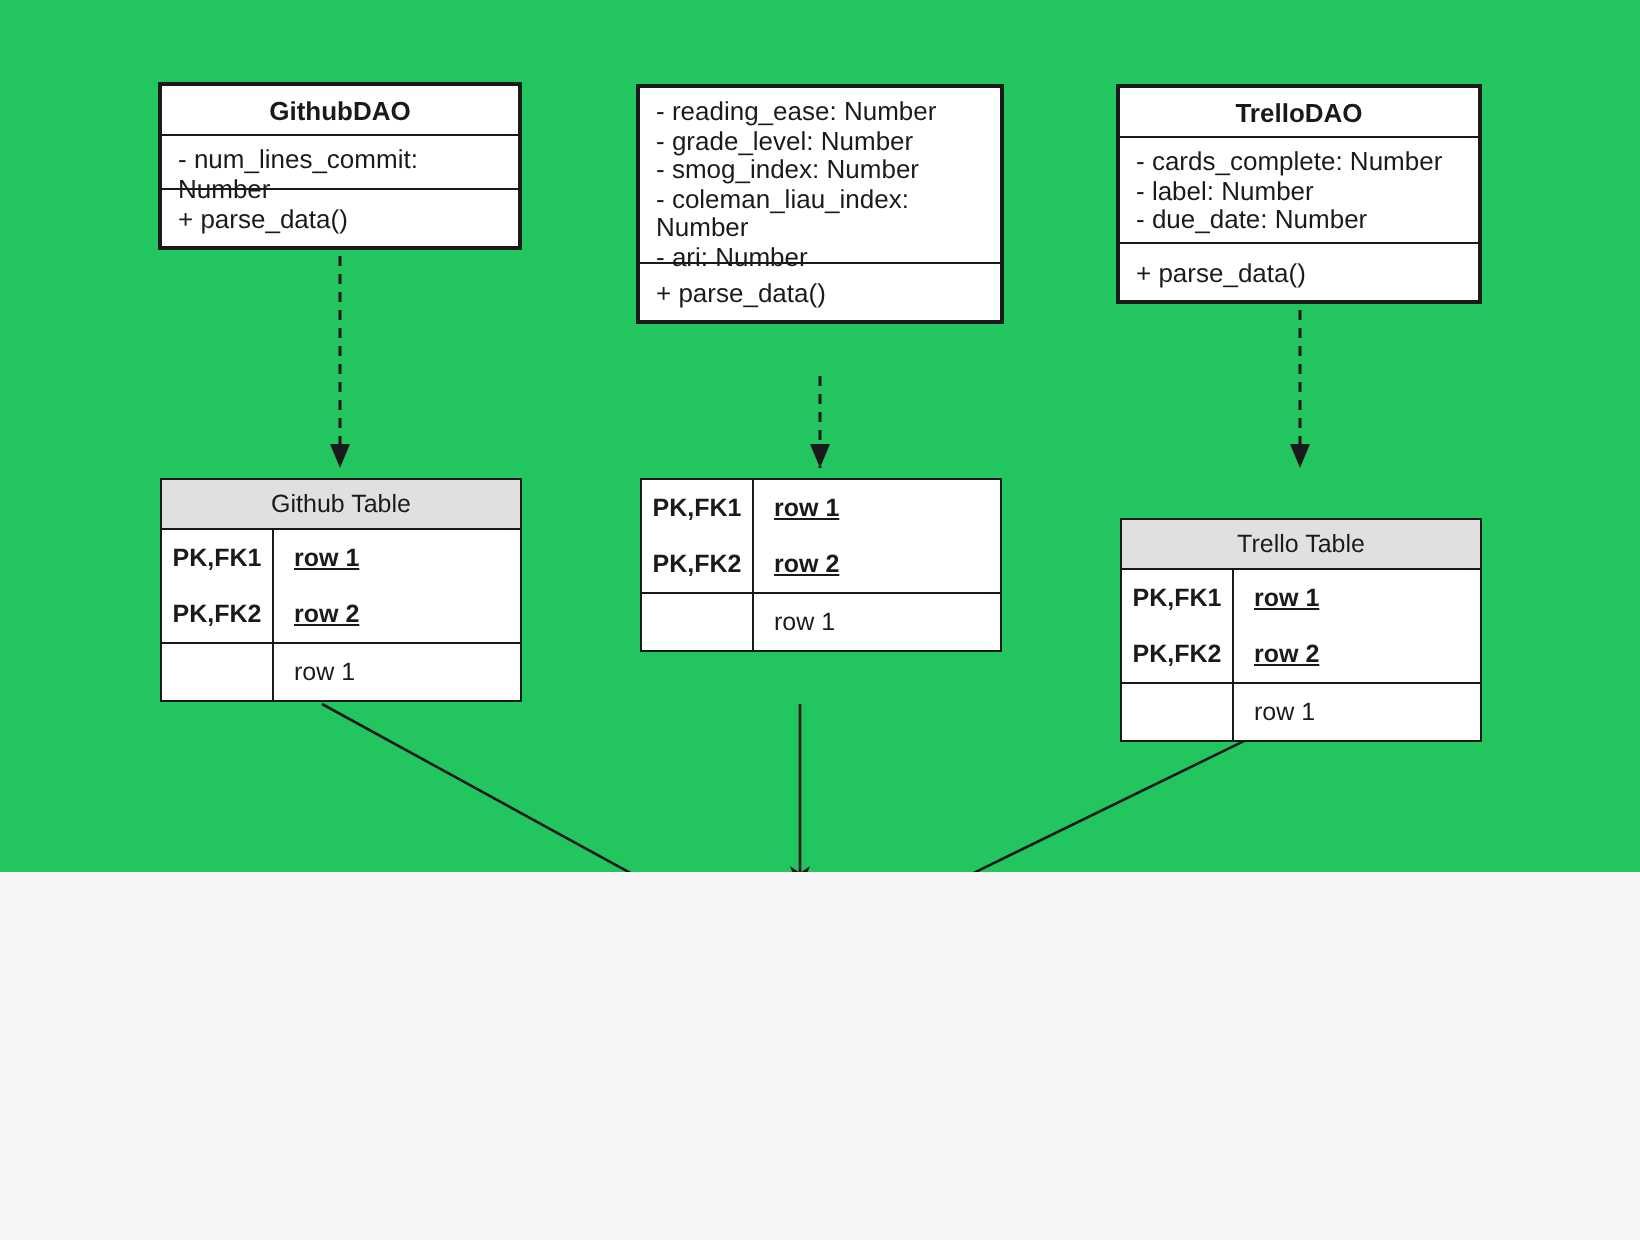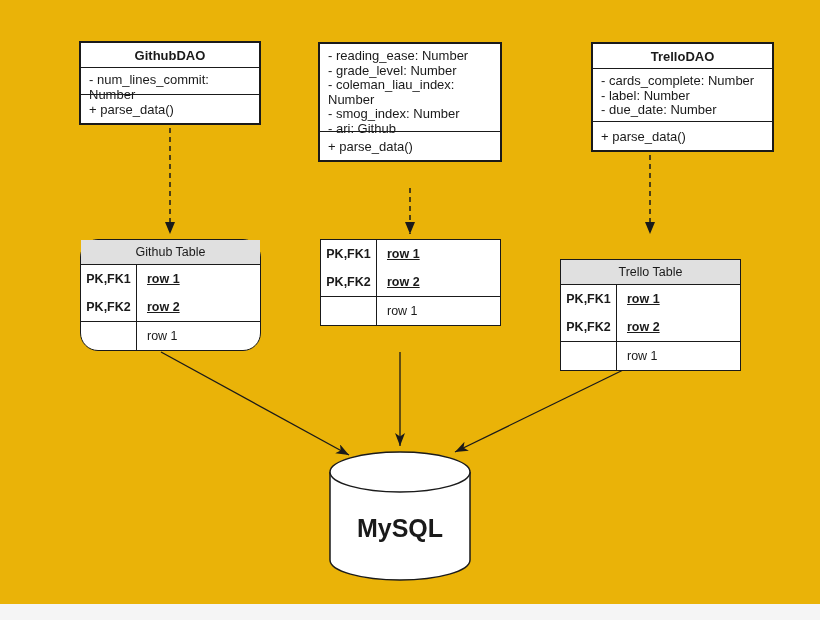--- a/index.html
+++ b/index.html
@@ -4,22 +4,22 @@
 <style>
   html, body { margin: 0; padding: 0; }
   body {
     font-family: "Liberation Sans", "DejaVu Sans", sans-serif;
     background: #f5f5f5;
     color: #1a1a1a;
   }
   #canvas {
     position: relative;
     width: 820px;
-    height: 604px;
-    background: #eab308;
+    height: 436px;
+    background: #22c55e;
     overflow: hidden;
   }
   #wires {
     position: absolute;
     left: 0; top: 0;
     width: 820px; height: 620px;
   }
   * { box-sizing: border-box; }
 
   
@@ -129,42 +129,42 @@
     </div>
     <div class="dao-methods">
       <div>+ parse_data()</div>
     </div>
   </div>
 
   <div class="dao" style="left:318px; top:42px; width:184px;">
     <div class="dao-attrs" style="height:88px;">
       <div>- reading_ease: Number</div>
       <div>- grade_level: Number</div>
+      <div>- smog_index: Number</div>
       <div>- coleman_liau_index: Number</div>
-      <div>- smog_index: Number</div>
-      <div>- ari: Github</div>
+      <div>- ari: Number</div>
     </div>
     <div class="dao-methods">
       <div>+ parse_data()</div>
     </div>
   </div>
 
-  <div class="dao" style="left:558px; top:42px; width:183px;margin-left:33px;">
+  <div class="dao" style="left:558px; top:42px; width:183px;">
     <div class="dao-title">TrelloDAO</div>
     <div class="dao-attrs" style="height:53px;">
       <div>- cards_complete: Number</div>
       <div>- label: Number</div>
       <div>- due_date: Number</div>
     </div>
     <div class="dao-methods">
       <div>+ parse_data()</div>
     </div>
   </div>
 
-  <div class="tbl" style="left:80px; top:239px;border-radius:18px;">
+  <div class="tbl" style="left:80px; top:239px;">
     <div class="tbl-header">Github Table</div>
     <div class="tbl-keys">
       <div class="tbl-row">
         <div class="key-cell">PK,FK1</div>
         <div class="val-cell key-val">row 1</div>
       </div>
       <div class="tbl-row">
         <div class="key-cell">PK,FK2</div>
         <div class="val-cell key-val">row 2</div>
       </div>

